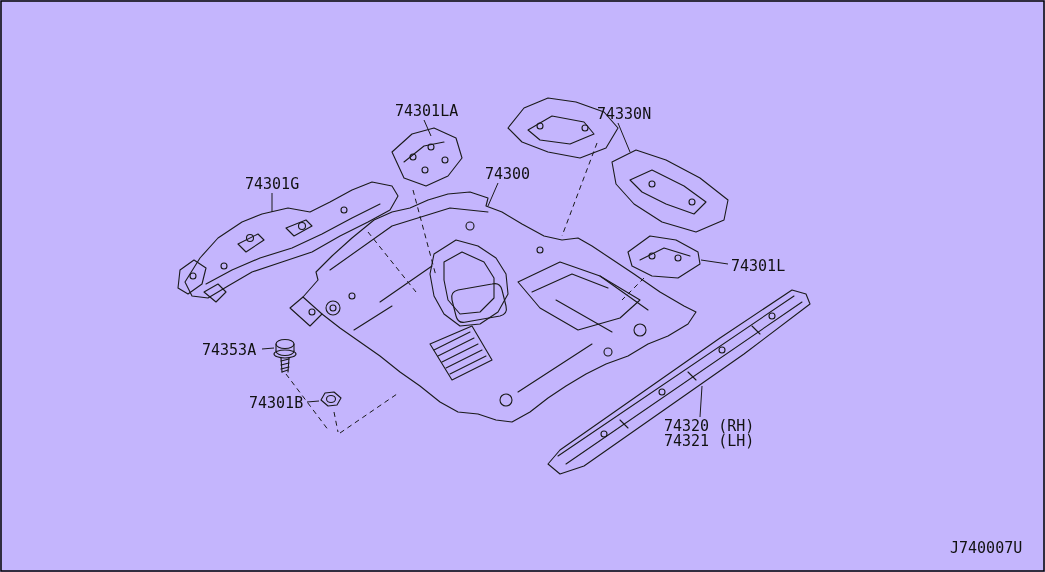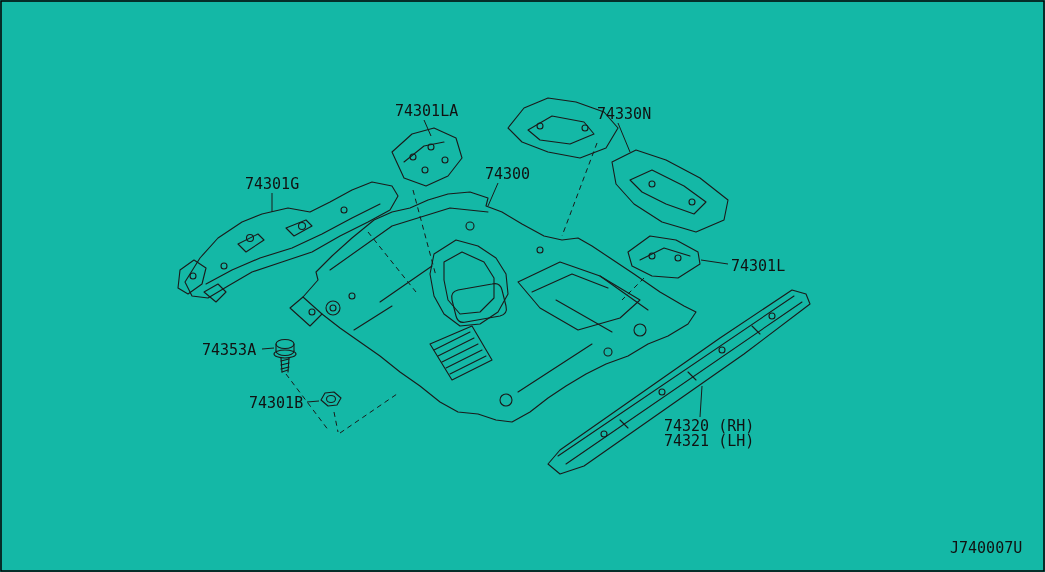--- a/index.html
+++ b/index.html
@@ -1,20 +1,20 @@
 <!DOCTYPE html>
 <html><head>
 <meta charset="utf-8">
 <style>
   html, body { margin: 0; padding: 0; background: #ffffff; }
   .canvas {
     position: relative;
     width: 1045px;
     height: 572px;
-    background: #14b8a6;
+    background: #c4b5fd;
     overflow: hidden;
     font-family: "DejaVu Sans Mono", "Liberation Mono", monospace;
   }
   svg { position: absolute; left: 0; top: 0; display: block; }
   .outline {
     fill: none;
     stroke: #1a1a1a;
     stroke-width: 1.1;
     stroke-linejoin: round;
     stroke-linecap: round;

